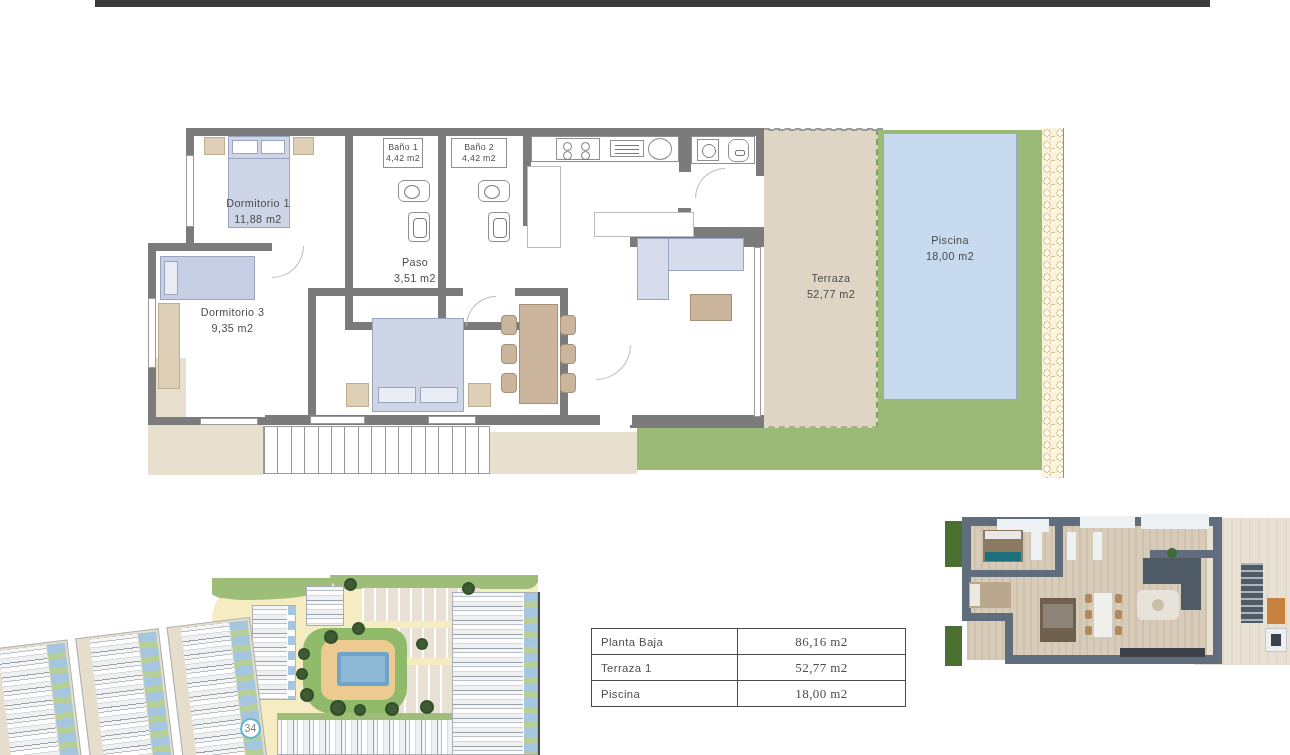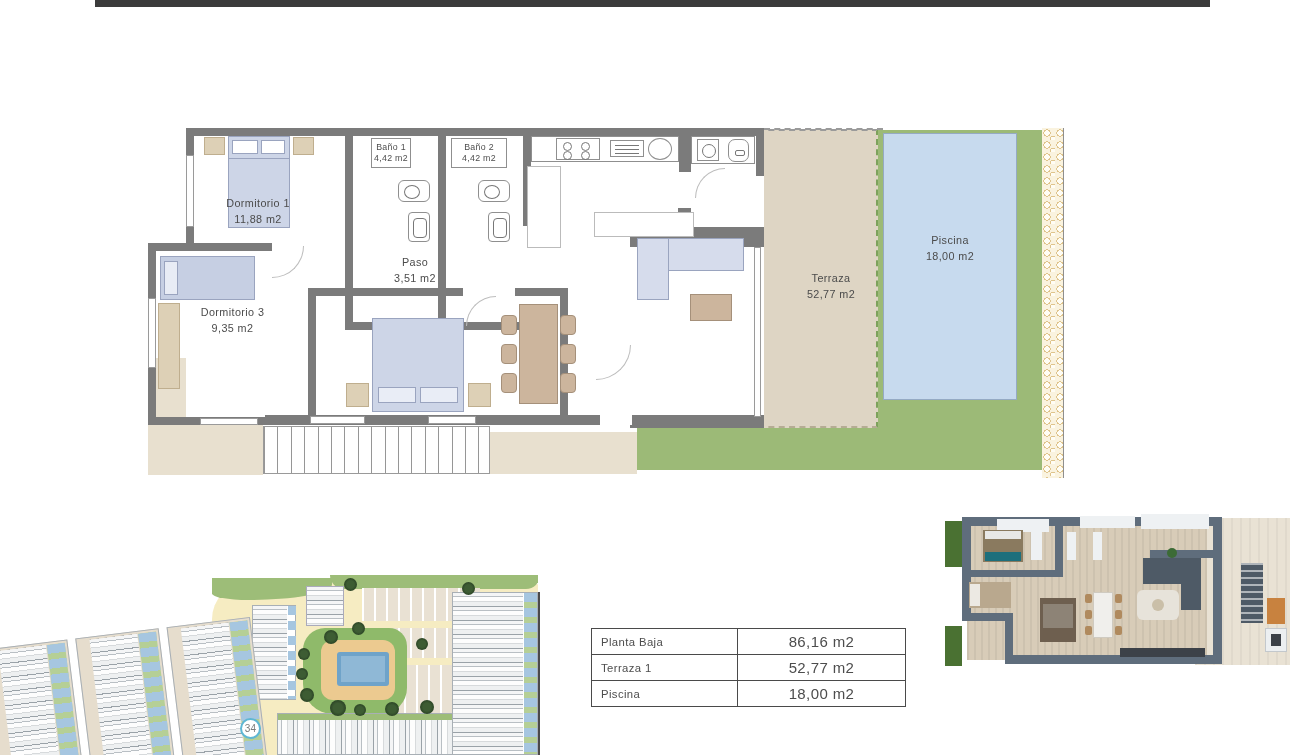--- a/index.html
+++ b/index.html
@@ -16,21 +16,21 @@
           font-size:8.8px;letter-spacing:.3px;line-height:11px;}
   .arc{position:absolute;border:1px solid #bdbdbd;box-sizing:border-box;background:transparent;}
   
   .sup-table{position:absolute;left:591px;top:628px;width:315px;border:1.5px solid #4a4a4a;background:#fff;box-sizing:border-box;}
   .sup-header{height:23px;border-bottom:1.5px solid #4a4a4a;display:flex;align-items:center;justify-content:center;
               font-size:14.5px;letter-spacing:1px;color:#3f3f3f;}
   .sup-row{display:flex;height:25px;border-bottom:1px solid #4a4a4a;}
   .sup-row:last-child{border-bottom:none;}
   .sup-label{width:146px;border-right:1px solid #4a4a4a;display:flex;align-items:center;padding-left:9px;
              font-size:11.3px;letter-spacing:.4px;box-sizing:border-box;}
-  .sup-value{flex:1;display:flex;align-items:center;justify-content:center;font-size:15px;letter-spacing:.4px;}
+  .sup-value{flex:1;display:flex;align-items:center;justify-content:center;font-size:13px;letter-spacing:.4px;font-family:Liberation Serif, serif;}
   
   .pebbles{position:absolute;background-color:#faf3df;
     background-image:
       radial-gradient(circle at 5px 5px, #fffdf4 0 2.6px, #dfc48c 2.6px 3.8px, rgba(0,0,0,0) 3.8px),
       radial-gradient(circle at 11px 11px, #fffdf4 0 2.2px, #dfc48c 2.2px 3.2px, rgba(0,0,0,0) 3.2px);
     background-size:13px 12px;border-right:1px solid #8f8f8f;box-sizing:border-box;}
   .stairs{position:absolute;background:#fff;border:1px solid #9a9a9a;box-sizing:border-box;
     background-image:repeating-linear-gradient(90deg,#969696 0 1px,rgba(0,0,0,0) 1px 13.4px);}
   
   .units-h{background-image:repeating-linear-gradient(180deg,#f4f5f6 0 3px,#b9bfc4 3px 4px,#fdfdfd 4px 8px,#d7dadc 8px 9px,#eef0f1 9px 13px,#9aa2a8 13px 14px);}
@@ -172,21 +172,21 @@
       <div class="abs" style="left:5px;top:4px;width:14px;height:12px;border:1px solid #777;border-radius:50%;"></div>
     </div>
     <div class="fixture" style="left:488px;top:212px;width:22px;height:30px;border-radius:4px;">
       <div class="abs" style="left:4px;top:5px;width:12px;height:18px;border:1px solid #777;border-radius:4px;"></div>
     </div>
 
     <div class="rlabel" style="left:193px;top:196px;width:130px;">
       <span>Dormitorio 1</span>
       <span>11,88 m2</span>
     </div>
-    <div class="blabel" style="left:371px;top:138px;width:40px;height:30px;">
+    <div class="blabel" style="left:383px;top:138px;width:40px;height:30px;">
       <span>Baño 1</span>
       <span>4,42 m2</span>
     </div>
     <div class="blabel" style="left:451px;top:138px;width:56px;height:30px;">
       <span>Baño 2</span>
       <span>4,42 m2</span>
     </div>
     <div class="rlabel" style="left:365px;top:255px;width:100px;">
       <span>Paso</span>
       <span>3,51 m2</span>

